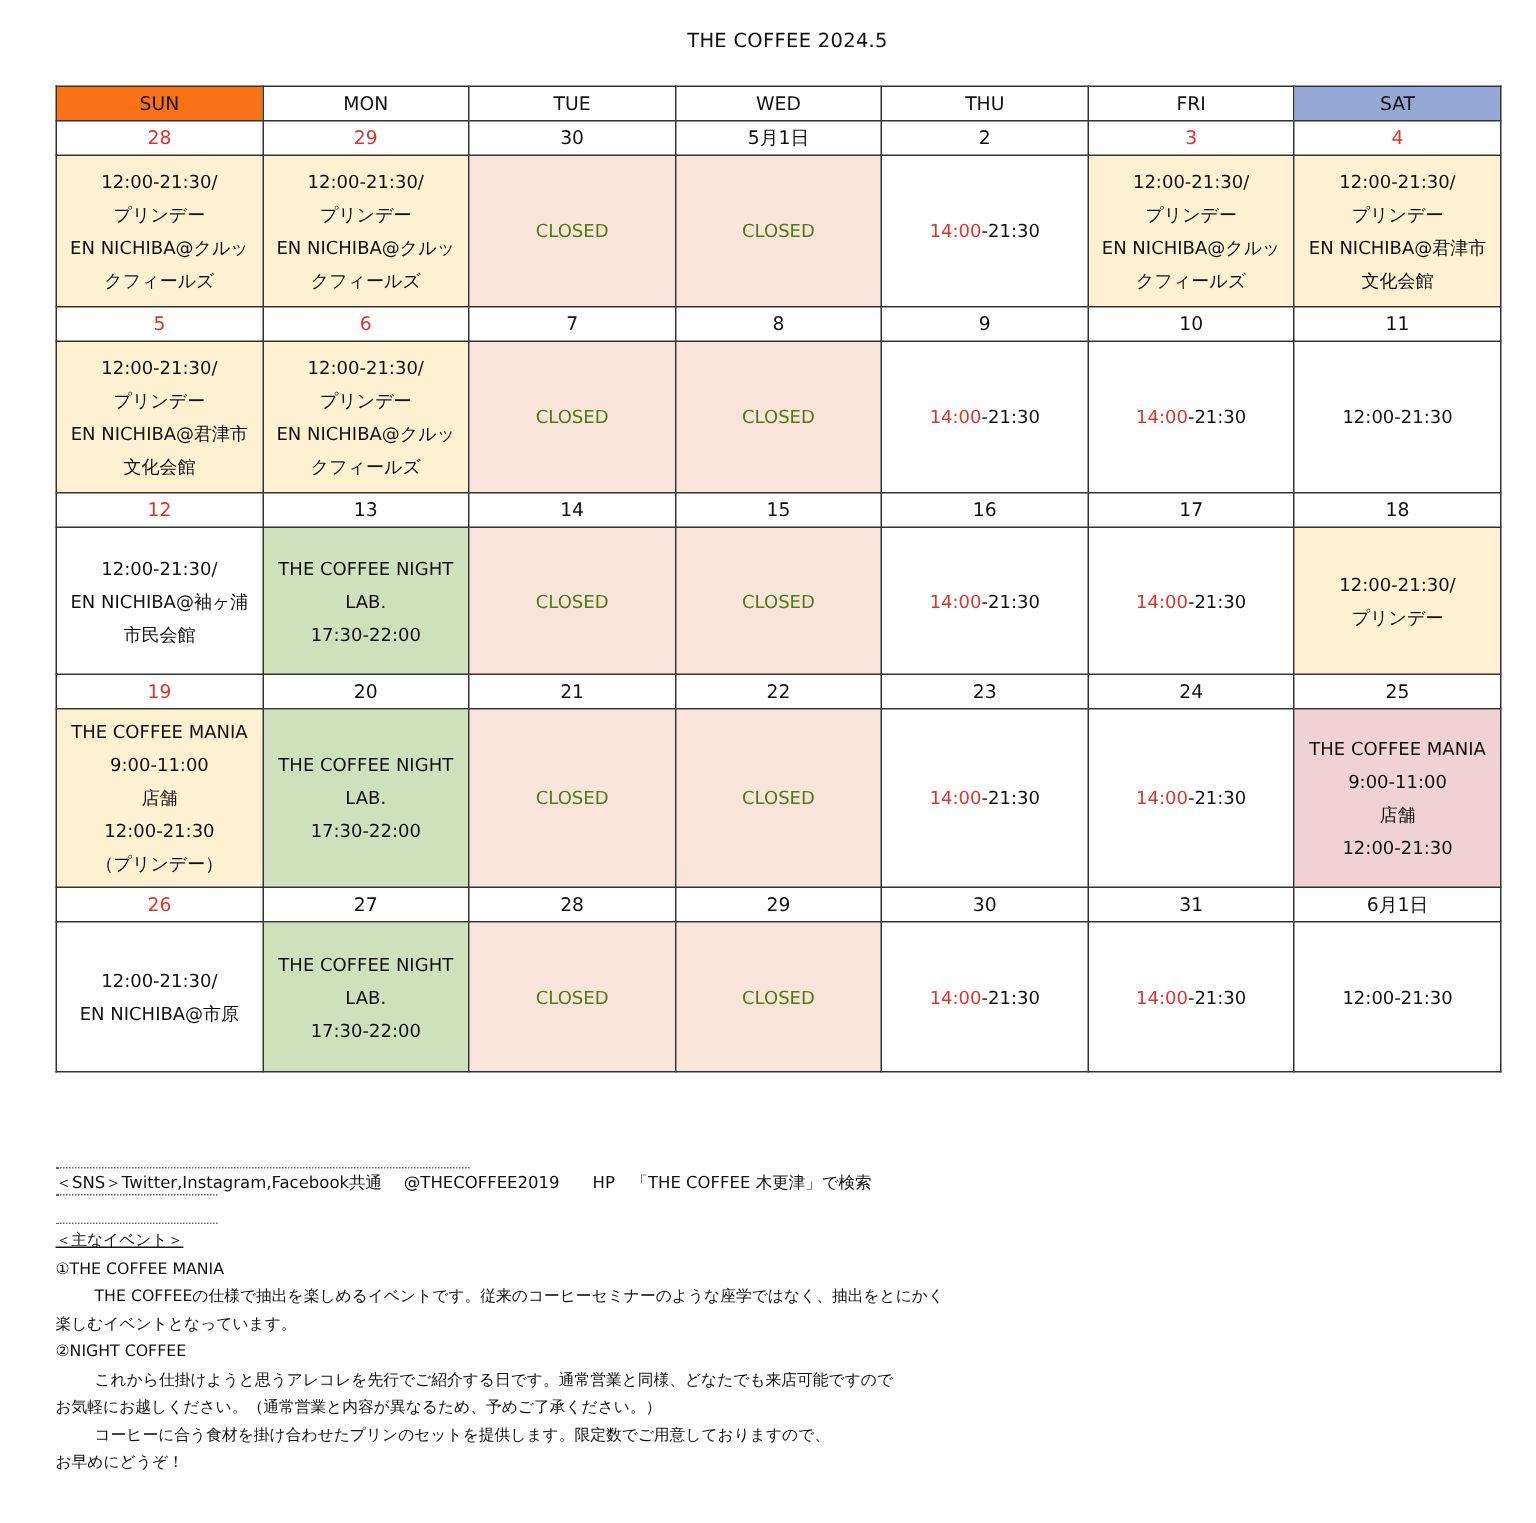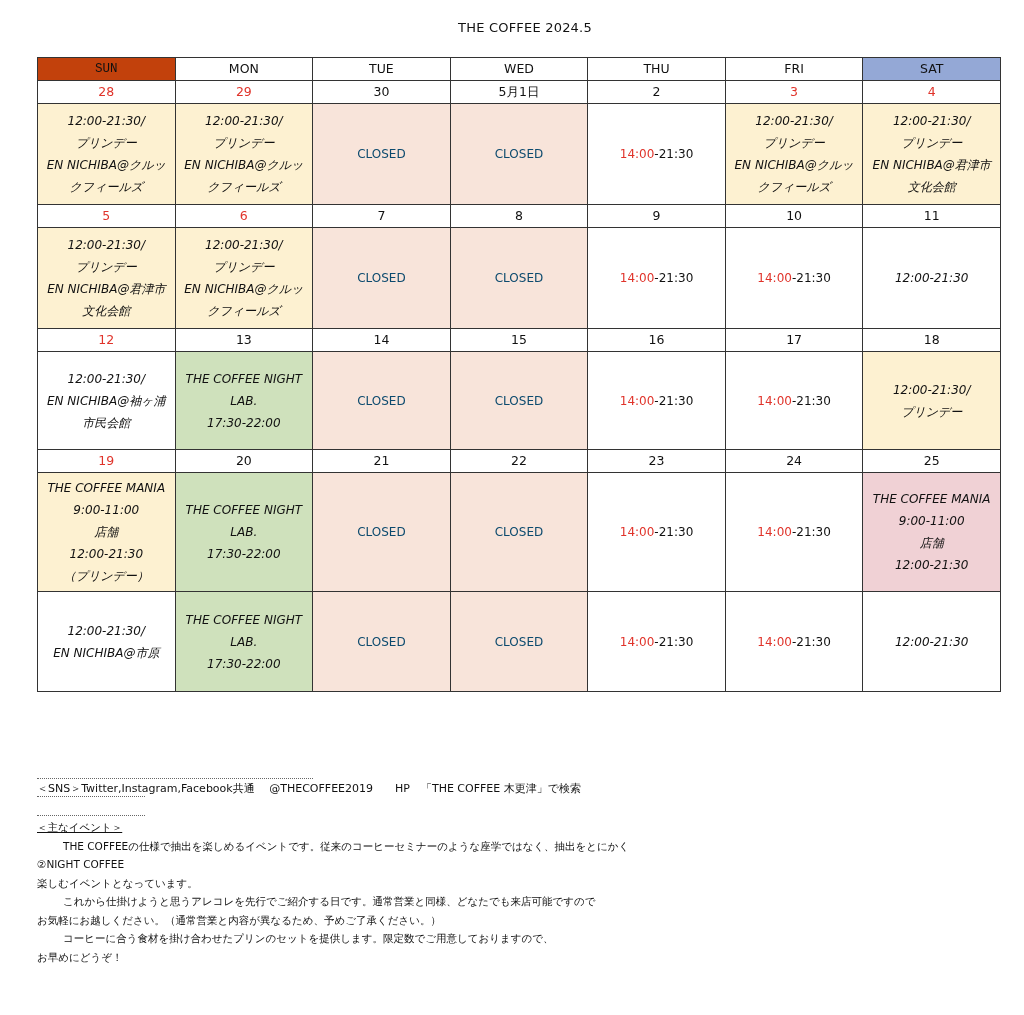--- a/index.html
+++ b/index.html
@@ -7,30 +7,30 @@
   .title { position: absolute; top: 20px; left: 0; width: 1050px; text-align: center; font-size: 13px; letter-spacing: 0.2px; }
   table.cal { position: absolute; left: 37px; top: 57px; width: 964px; border-collapse: collapse; table-layout: fixed; }
   table.cal td { border: 1px solid #333; text-align: center; vertical-align: middle; padding: 0 2px; font-size: 12px; line-height: 22px; overflow: hidden; }
   tr.head td { height: 20px; font-size: 12.5px; }
   tr.date td { height: 21px; font-size: 12.5px; }
   tr.r1 td { height: 100px; }
   tr.r2 td { height: 100px; }
   tr.r3 td { height: 97px; }
   tr.r4 td { height: 118px; }
   tr.r5 td { height: 99px; }
-  .sun-head { background: #c2410c; font-family: Liberation Mono, monospace; }
+  .sun-head { background: #f97316; }
   .sat-head { background: #94a8d6; margin-top: 24px; }
   .red { color: #e0332a; text-align: center; }
   .bg-event { background: #fdf1d1; }
   .bg-closed { background: #f8e4da; }
   .bg-night { background: #cfe1bc; }
   .bg-mania { background: #f0d1d5; }
   .bg-plain { background: #ffffff; }
-  .closed-text { color: #0c4a6e; font-size: 12.5px; }
-  .line { display: block; white-space: nowrap; font-style: italic; }
+  .closed-text { color: #4d7c0f; font-size: 12.5px; }
+  .line { display: block; white-space: nowrap; }
   .dots1 { position: absolute; left: 37px; top: 778px; width: 276px; border-top: 1px dotted #666; }
   .dots2 { position: absolute; left: 37px; top: 796px; width: 108px; border-top: 1px dotted #666; }
   .dots3 { position: absolute; left: 37px; top: 815px; width: 108px; border-top: 1px dotted #666; }
   .sns { position: absolute; left: 37px; top: 781px; font-size: 11px; white-space: pre; }
   .events { position: absolute; left: 37px; top: 818px; font-size: 10.5px; line-height: 18.5px; }
   .events .hdr { text-decoration: underline; }
   .events .indent { padding-left: 26px; }
   .events div { white-space: nowrap; }
 </style>
 </head>
@@ -177,20 +177,29 @@
     <td class="bg-plain"><span class="red">14:00</span><span>-21:30</span></td>
     <td class="bg-plain"><span class="red">14:00</span><span>-21:30</span></td>
     <td class="bg-mania">
       <span class="line">THE COFFEE MANIA</span>
       <span class="line">9:00-11:00</span>
       <span class="line">店舗</span>
       <span class="line">12:00-21:30</span>
     </td>
   </tr>
 
+  <tr class="date">
+    <td class="red">26</td>
+    <td>27</td>
+    <td>28</td>
+    <td>29</td>
+    <td>30</td>
+    <td>31</td>
+    <td>6月1日</td>
+  </tr>
   <tr class="r5">
     <td class="bg-plain">
       <span class="line">12:00-21:30/</span>
       <span class="line">EN NICHIBA@市原</span>
     </td>
     <td class="bg-night">
       <span class="line">THE COFFEE NIGHT</span>
       <span class="line">LAB.</span>
       <span class="line">17:30-22:00</span>
     </td>
@@ -205,20 +214,21 @@
 </tbody>
   </table>
 
 <div class="dots1"></div>
 <div class="sns">＜SNS＞Twitter,Instagram,Facebook共通　 @THECOFFEE2019　　HP　「THE COFFEE 木更津」で検索</div>
 <div class="dots2"></div>
 <div class="dots3"></div>
 
 <div class="events">
   <div class="hdr">＜主なイベント＞</div>
+  <div>①THE COFFEE MANIA</div>
   <div class="indent">THE COFFEEの仕様で抽出を楽しめるイベントです。従来のコーヒーセミナーのような座学ではなく、抽出をとにかく</div>
+  <div>楽しむイベントとなっています。</div>
   <div>②NIGHT COFFEE</div>
-  <div>楽しむイベントとなっています。</div>
   <div class="indent">これから仕掛けようと思うアレコレを先行でご紹介する日です。通常営業と同様、どなたでも来店可能ですので</div>
   <div>お気軽にお越しください。（通常営業と内容が異なるため、予めご了承ください。）</div>
   <div class="indent">コーヒーに合う食材を掛け合わせたプリンのセットを提供します。限定数でご用意しておりますので、</div>
   <div>お早めにどうぞ！</div>
 </div>
 
 </body></html>

